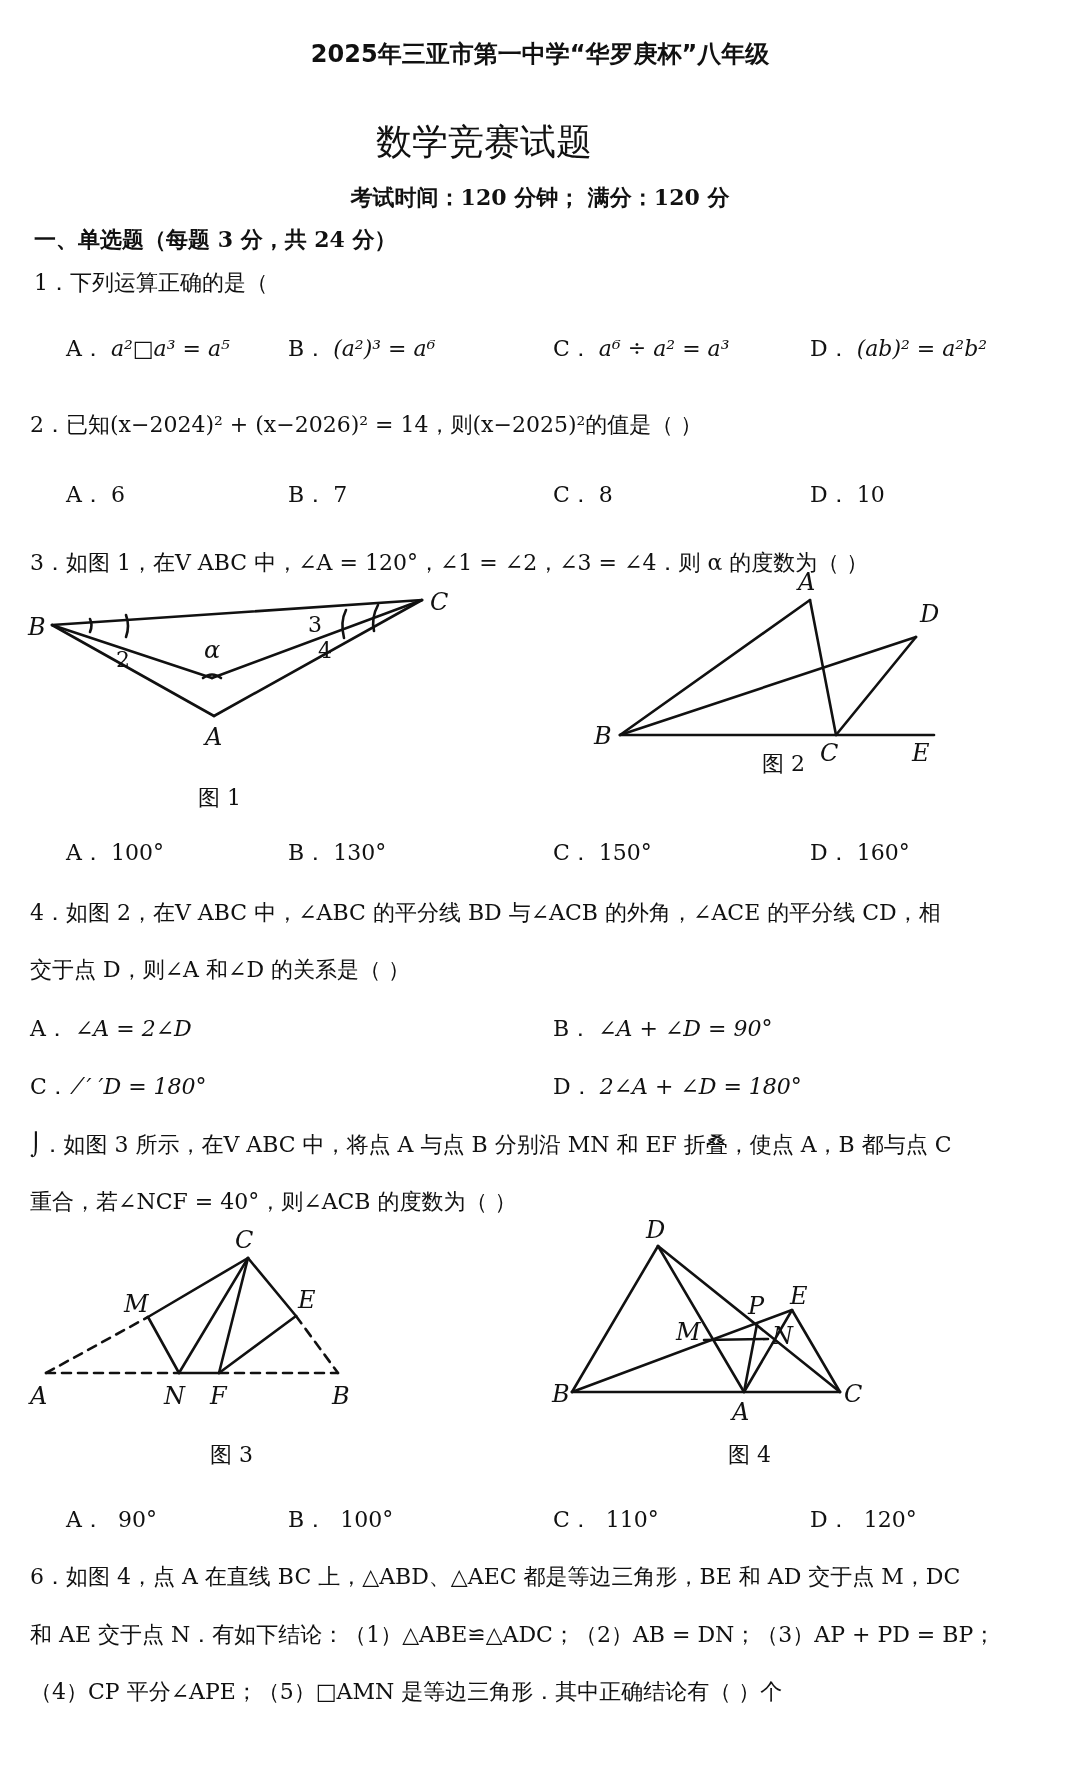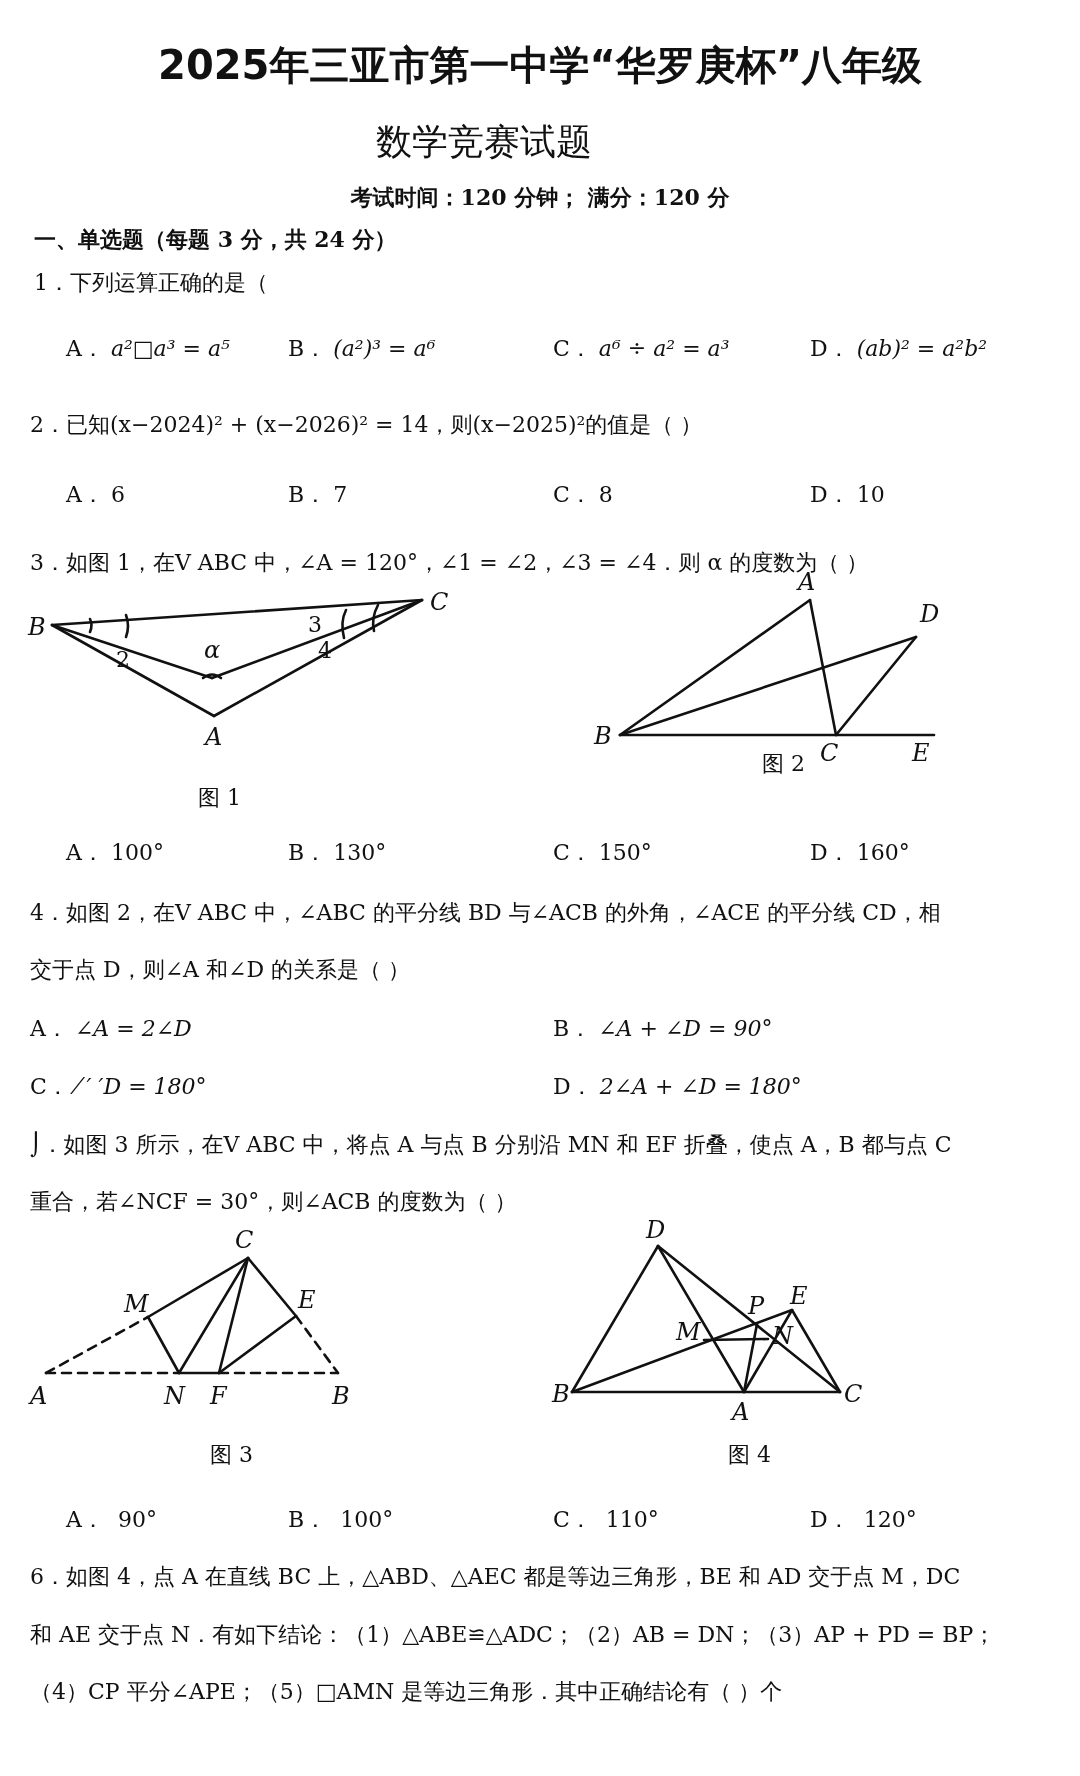--- a/index.html
+++ b/index.html
@@ -2,21 +2,21 @@
 <html><head>
 <meta charset="utf-8">
 <style>
   html, body { margin: 0; padding: 0; background: #ffffff; }
   body {
     width: 1080px; height: 1776px; position: relative; overflow: hidden;
     font-family: "DejaVu Serif", "Liberation Serif", serif;
     color: #111111;
   }
   .abs { position: absolute; white-space: nowrap; }
-  .title1 { top: 38px; left: 0; width: 1080px; text-align: center; font-family: "DejaVu Sans", sans-serif; font-size: 40px; font-weight: bold; letter-spacing: 0px; }
+  .title1 { top: 38px; left: 0; width: 1080px; text-align: center; font-family: "DejaVu Sans", sans-serif; font-size: 24px; font-weight: bold; letter-spacing: 0px; }
   .title2 { top: 118px; left: 0; width: 968px; text-align: center; font-family: "DejaVu Sans", sans-serif; font-size: 36px; font-weight: normal; }
   .meta { top: 183px; left: 0; width: 1080px; text-align: center; font-size: 22px; font-weight: bold; }
   .section { top: 225px; left: 34px; font-size: 22px; font-weight: bold; }
   .q { font-size: 22px; }
   .opt { font-size: 22px; }
   i.m { font-family: "DejaVu Serif", serif; font-style: italic; }
   .fig-cap { font-size: 22px; }
   svg { position: absolute; overflow: visible; }
   svg line, svg polyline, svg path { stroke: #111; stroke-width: 2.6; fill: none; stroke-linecap: round; }
   svg .dash { stroke-dasharray: 9 7; }
@@ -96,21 +96,21 @@
 </div>
 <div class="abs q" style="top:955px;left:30px;">交于点 D，则∠A 和∠D 的关系是（  ）</div>
 <div class="abs opt" style="top:1014px;left:30px;"><span>A．</span> <i class="m">∠A = 2∠D</i></div>
 <div class="abs opt" style="top:1014px;left:553px;"><span>B．</span> <i class="m">∠A + ∠D = 90°</i></div>
 <div class="abs opt" style="top:1072px;left:30px;"><span>C．</span> <i class="m">⁄ ′   ′D = 180°</i></div>
 <div class="abs opt" style="top:1072px;left:553px;"><span>D．</span> <i class="m">2∠A + ∠D = 180°</i></div>
 
 <div class="abs q" style="top:1130px;left:30px;">
   <span>⌡．</span><span>如图 3 所示，在V ABC 中，将点 A 与点 B 分别沿 MN 和 EF 折叠，使点 A，B 都与点 C</span>
 </div>
-<div class="abs q" style="top:1187px;left:30px;">重合，若∠NCF = 30°，则∠ACB 的度数为（  ）</div>
+<div class="abs q" style="top:1187px;left:30px;">重合，若∠NCF = 40°，则∠ACB 的度数为（  ）</div>
 
 <svg width="340" height="170" style="left:42px;top:1256px;">
   <line class="dash" x1="4" y1="117" x2="106" y2="61"></line>
   <line class="dash" x1="4" y1="117" x2="137" y2="117"></line>
   <line class="dash" x1="177" y1="117" x2="296" y2="117"></line>
   <line class="dash" x1="254" y1="60" x2="296" y2="117"></line>
   <line x1="106" y1="61" x2="206" y2="2"></line>
   <line x1="106" y1="61" x2="137" y2="117"></line>
   <line x1="137" y1="117" x2="177" y2="117"></line>
   <line x1="137" y1="117" x2="206" y2="2"></line>

